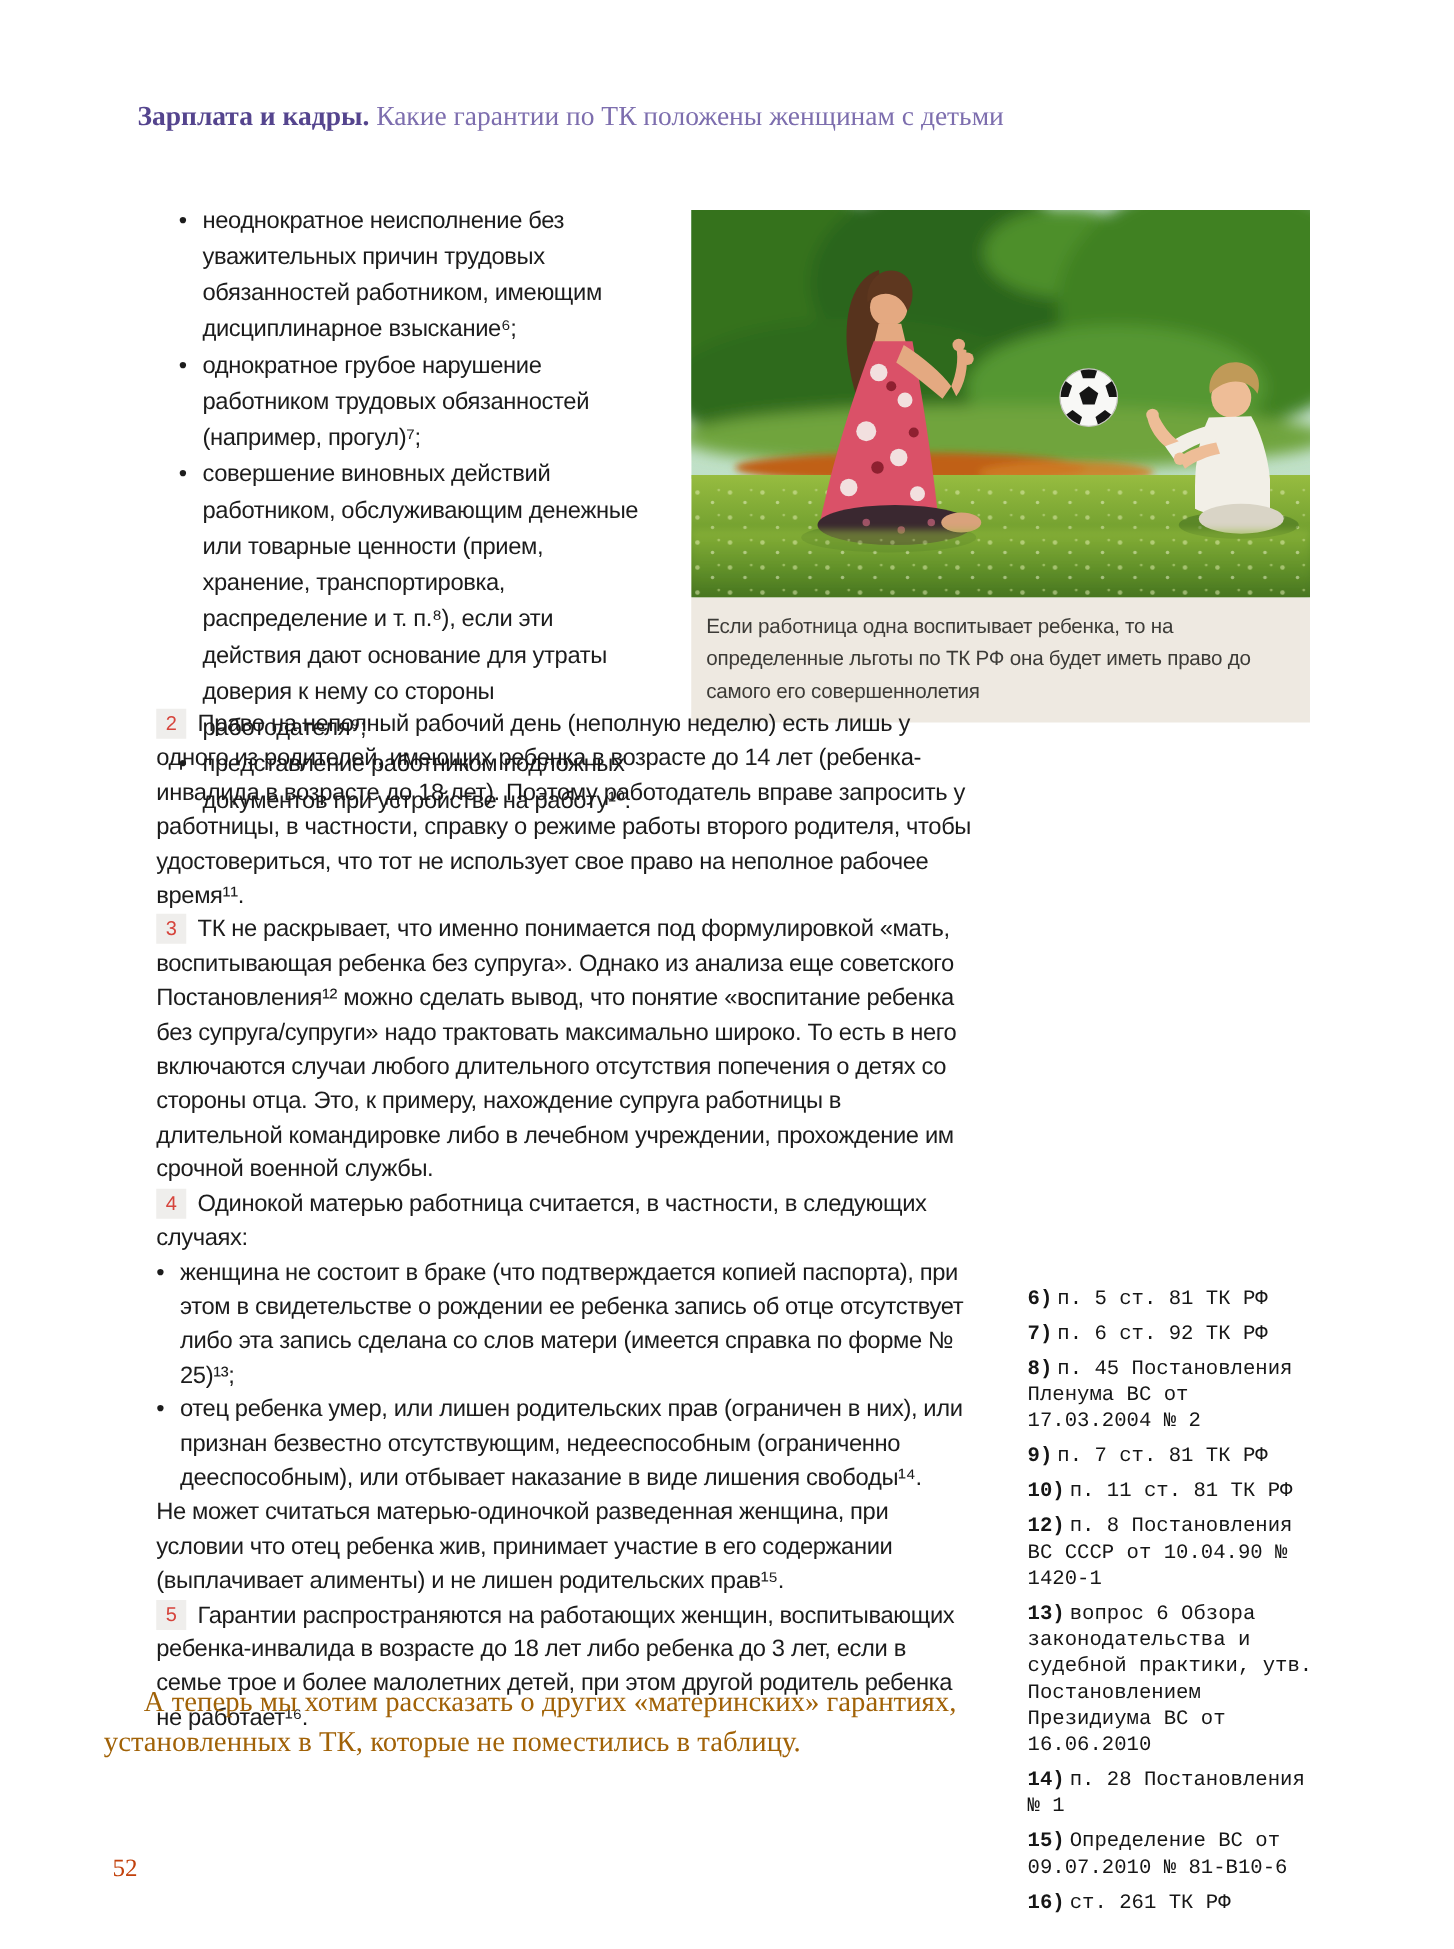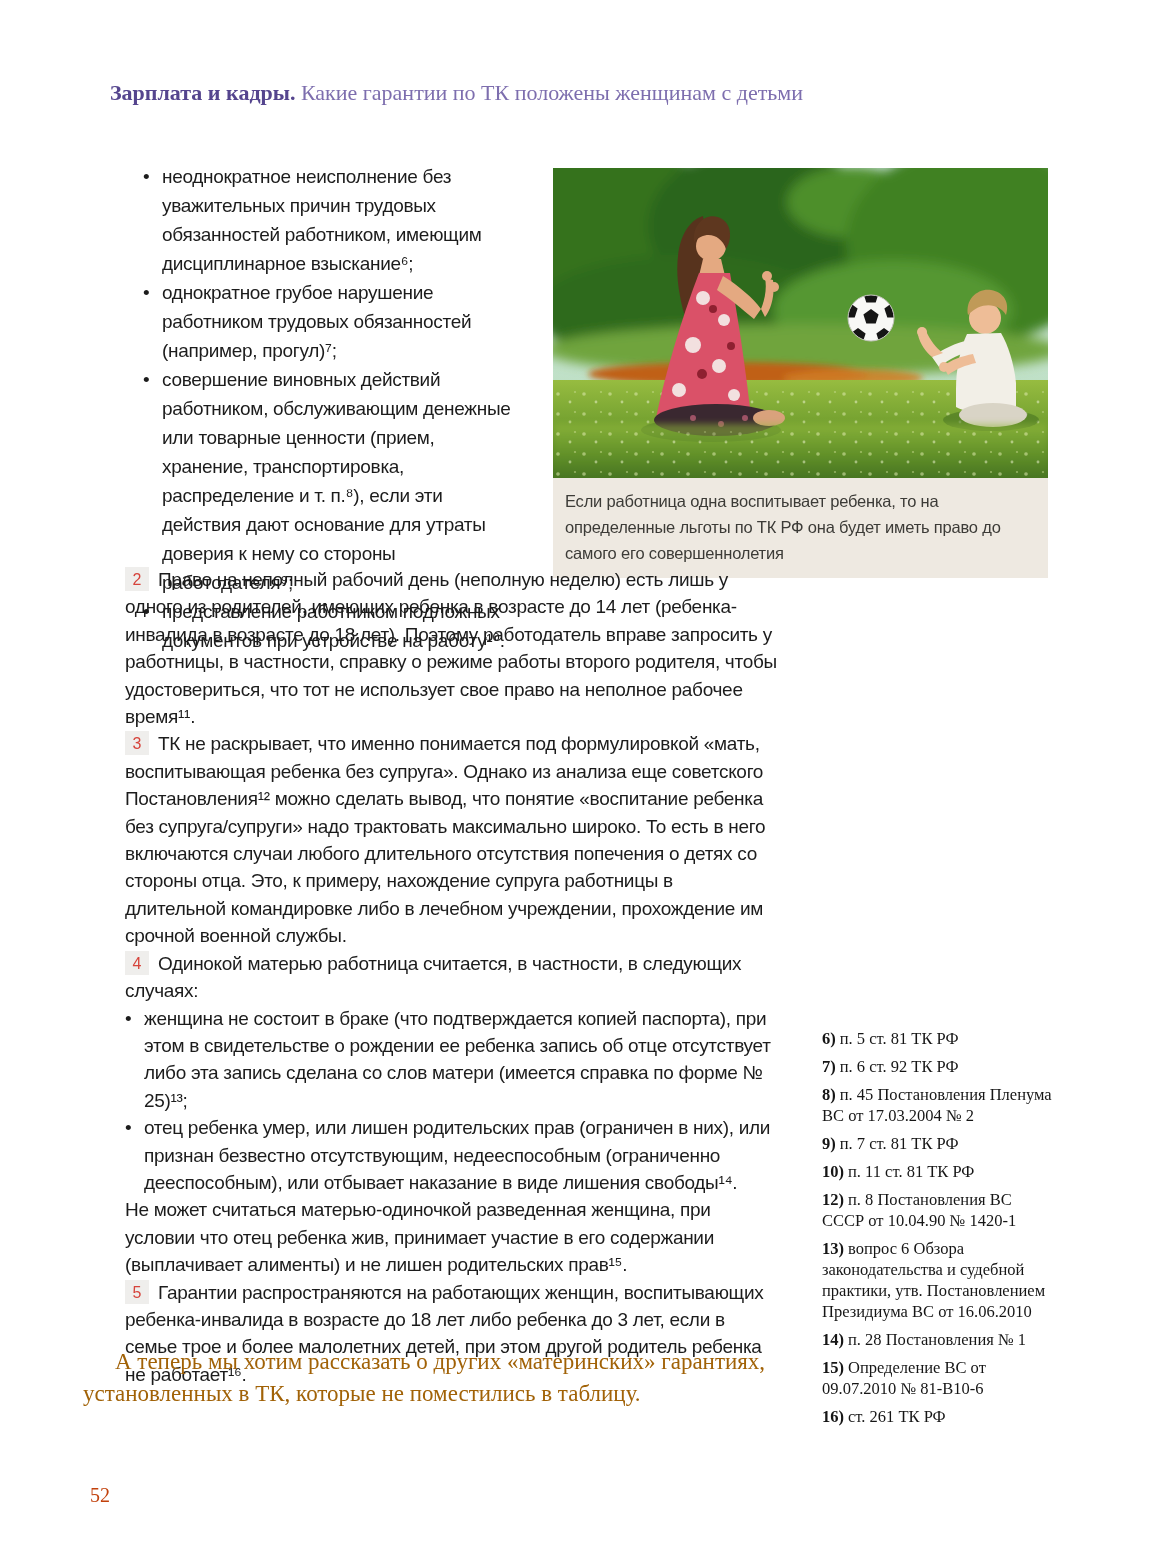--- a/index.html
+++ b/index.html
@@ -29,21 +29,21 @@
   
   .photo-wrap{position:absolute;left:553px;top:168px;width:495px;}
   svg.photo{display:block;width:495px;height:310px;}
   .caption{background:#eee9e1;padding:10px 30px 12px 12px;font-size:16.5px;line-height:26px;color:#3c3b37;letter-spacing:-0.2px;}
 
   
   .main-col{position:absolute;left:125px;top:566px;width:652px;font-size:19px;line-height:27.4px;letter-spacing:-0.3px;}
 
   
   .sidebar{position:absolute;left:822px;top:1028px;width:234px;
-    font-family:Liberation Serif, serif;font-size:16.5px;line-height:21px;color:#161616;}
+    font-family:Liberation Mono, monospace;font-size:16.5px;line-height:21px;color:#161616;}
   .fn{margin-bottom:7px;}
   .fn-num{font-weight:bold;margin-right:4px;}
 
   
   .ending{position:absolute;left:83px;top:1346px;width:706px;
     font-family:"Liberation Serif","DejaVu Serif",serif;font-size:23px;line-height:32px;color:#a16207;text-indent:32px;}
 
   
   .page-num{position:absolute;left:90px;top:1484px;font-family:"Liberation Serif","DejaVu Serif",serif;font-size:20px;color:#c2410c;}
 </style>

